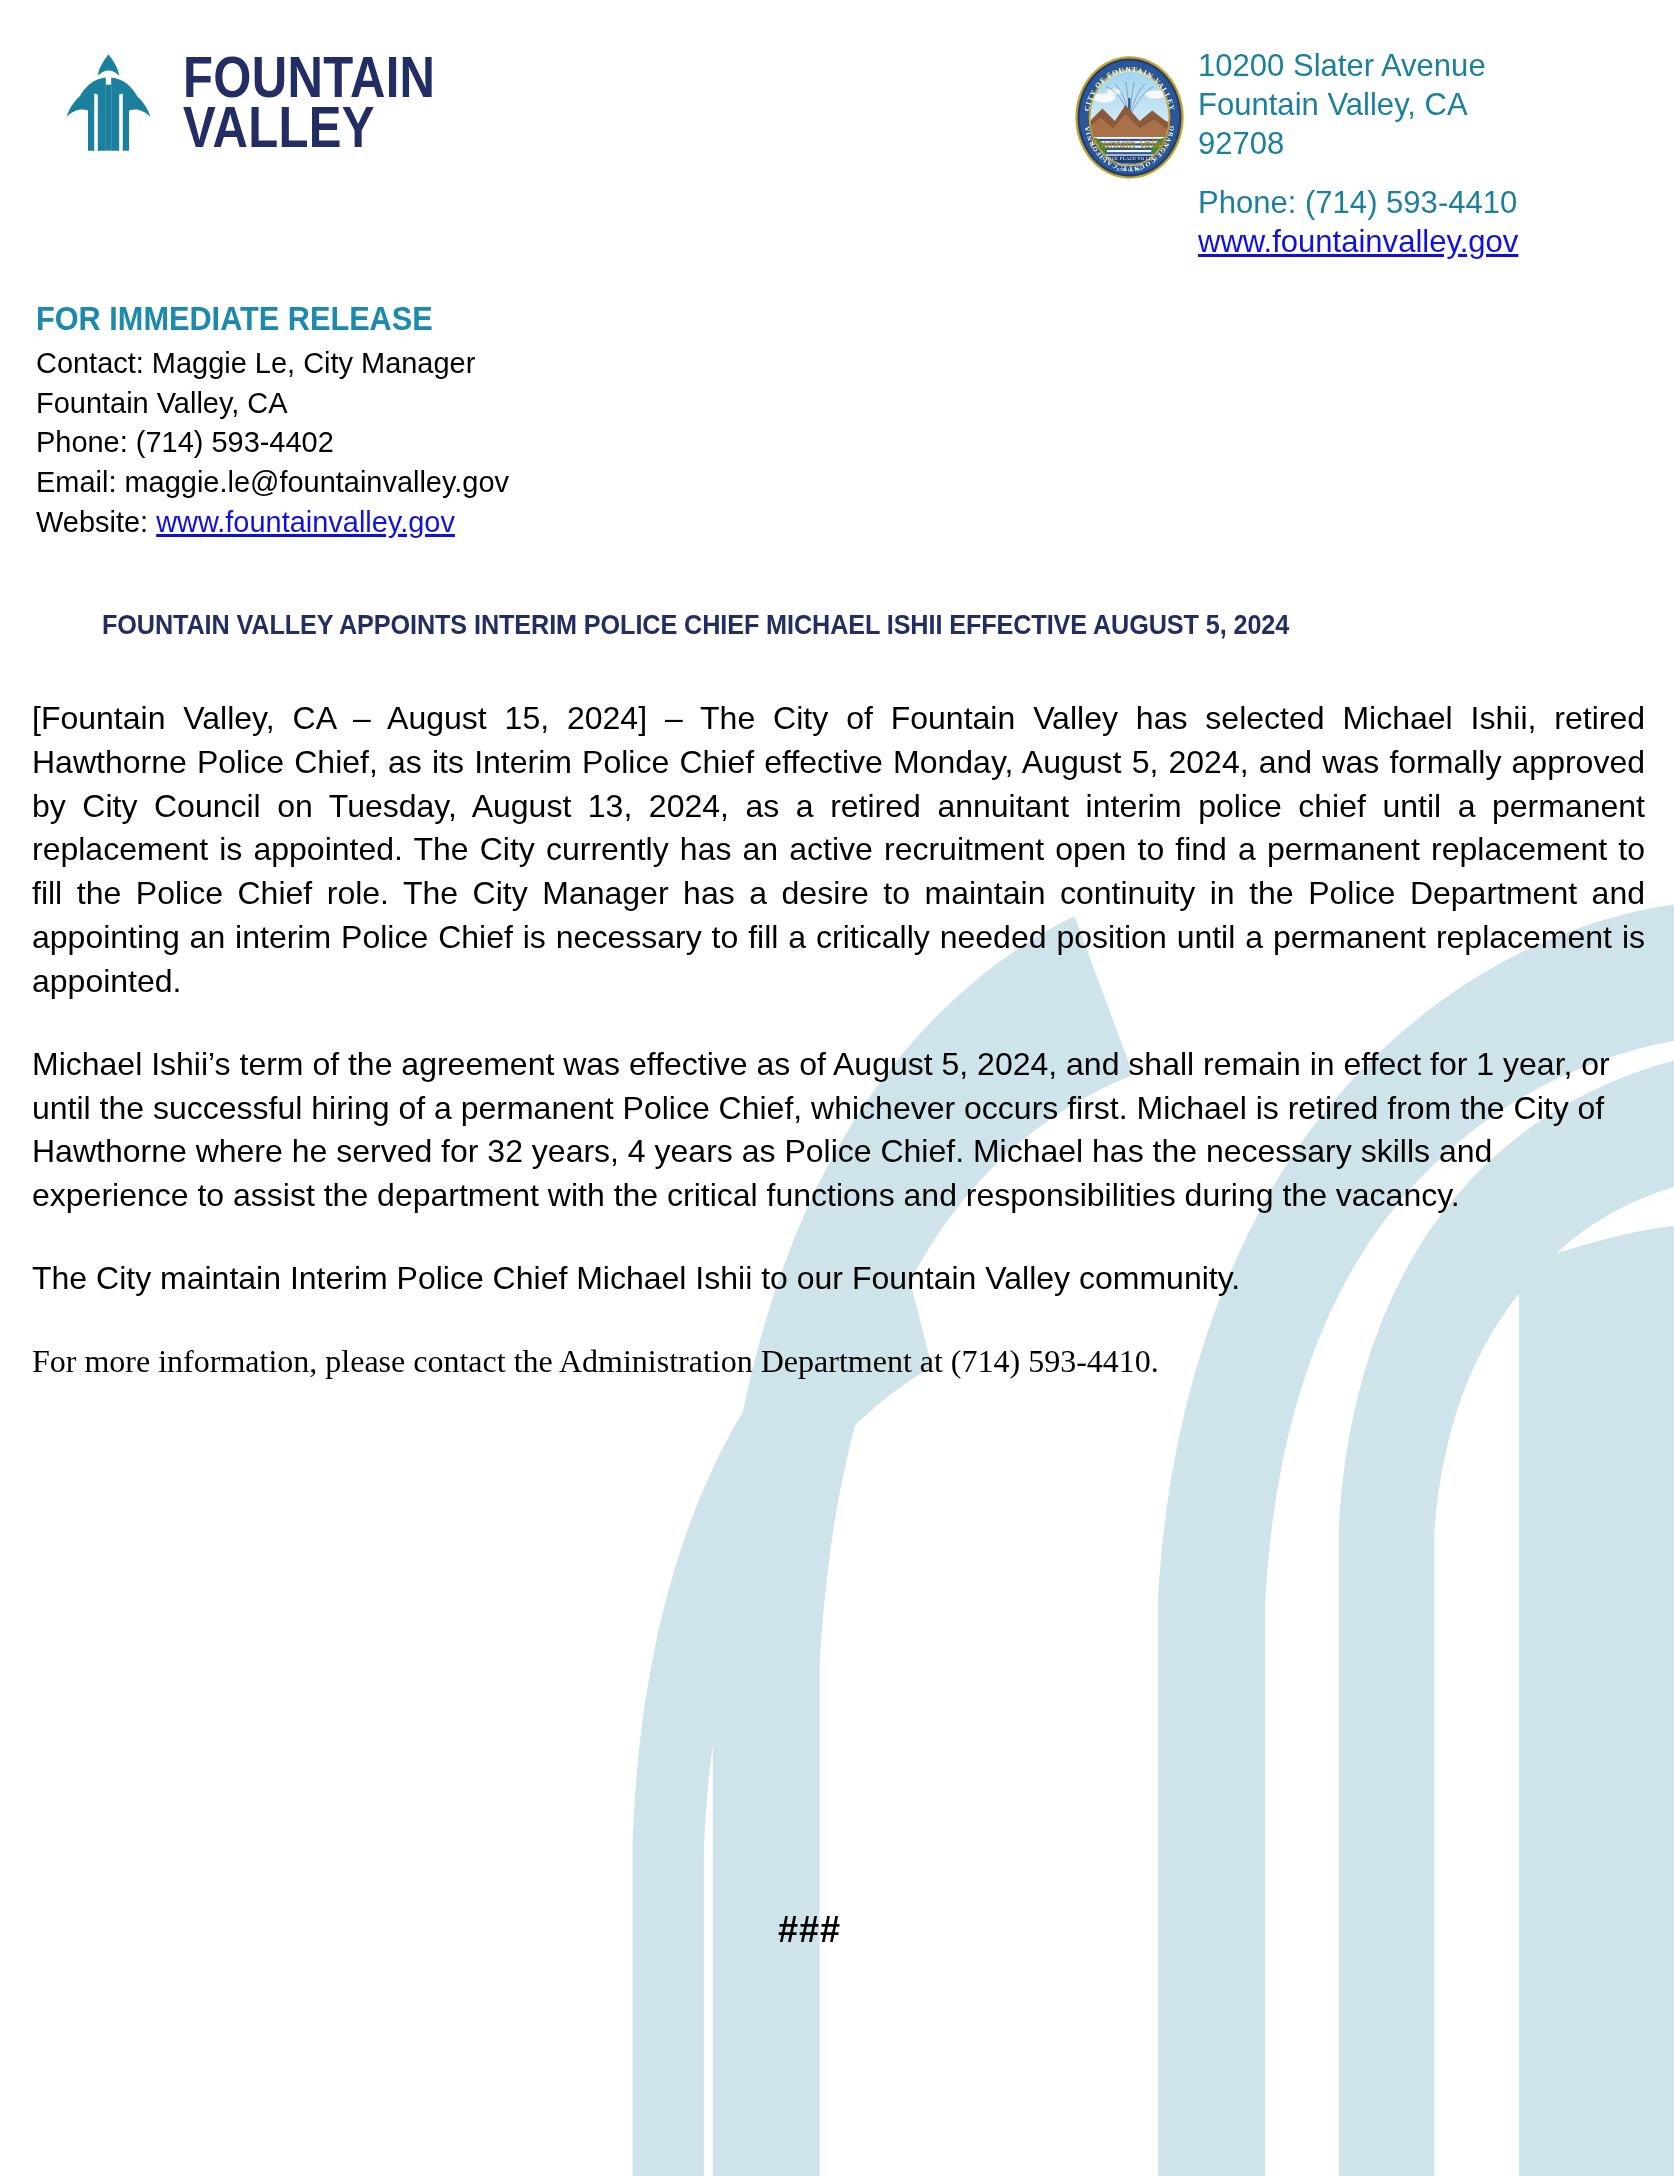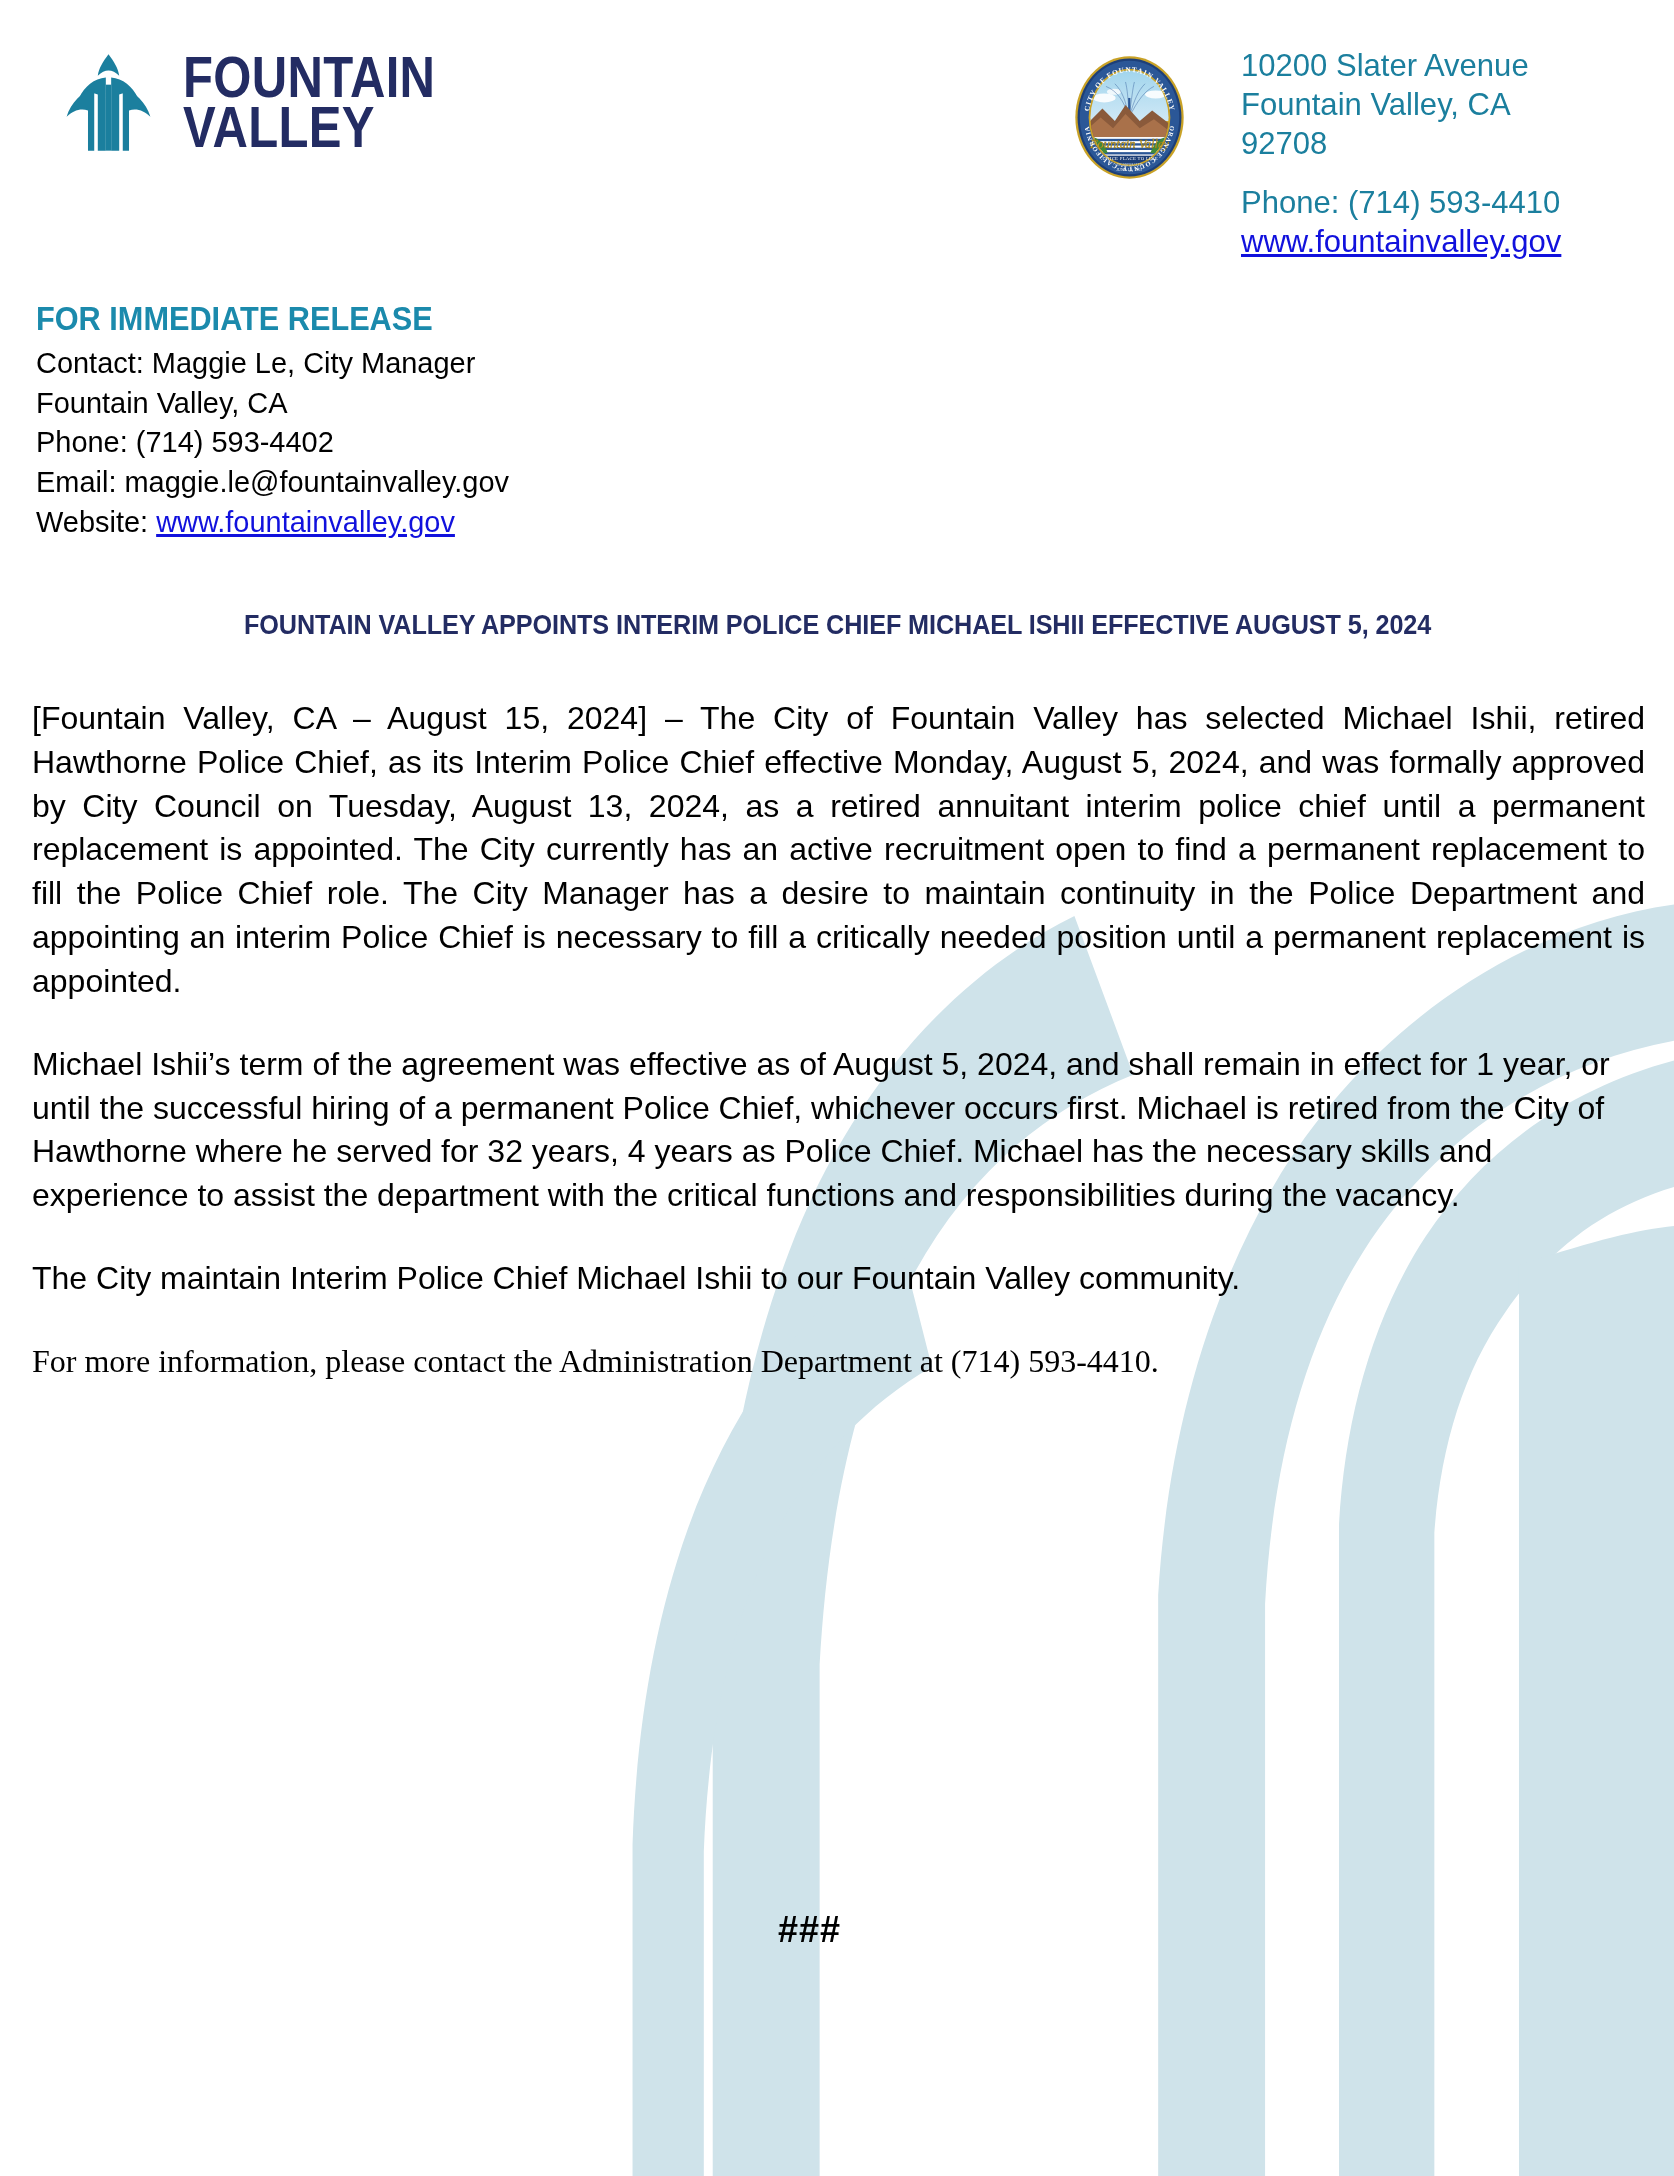--- a/index.html
+++ b/index.html
@@ -68,21 +68,21 @@
 
   #seal-block {
     position: absolute;
     left: 1074px;
     top: 55px;
   }
   #seal-svg { display: block; width: 111px; height: 125px; }
 
   #address-block {
     position: absolute;
-    left: 1241px;
+    left: 1198px;
     top: 46px;
     line-height: 1.22;
   }
   #address-block .addr-line {
     font-family: "Liberation Sans", sans-serif;
     font-size: 32px;
     color: #1b7f9e;
     white-space: nowrap;
     transform: scaleX(0.97);
     transform-origin: left top;
@@ -131,21 +131,20 @@
     color: #1111dd;
     text-decoration: underline;
   }
 
   
   #headline {
     position: absolute;
     left: 36px;
     top: 609px;
     width: 1603px;
-    text-align: center;
     z-index: 2;
   }
   #headline .hl-text {
     display: inline-block;
     font-family: "Liberation Sans Narrow", "Liberation Sans", sans-serif;
     font-weight: bold;
     font-size: 28px;
     color: #232c63;
     letter-spacing: -0.1px;
     transform: scaleX(0.9);

